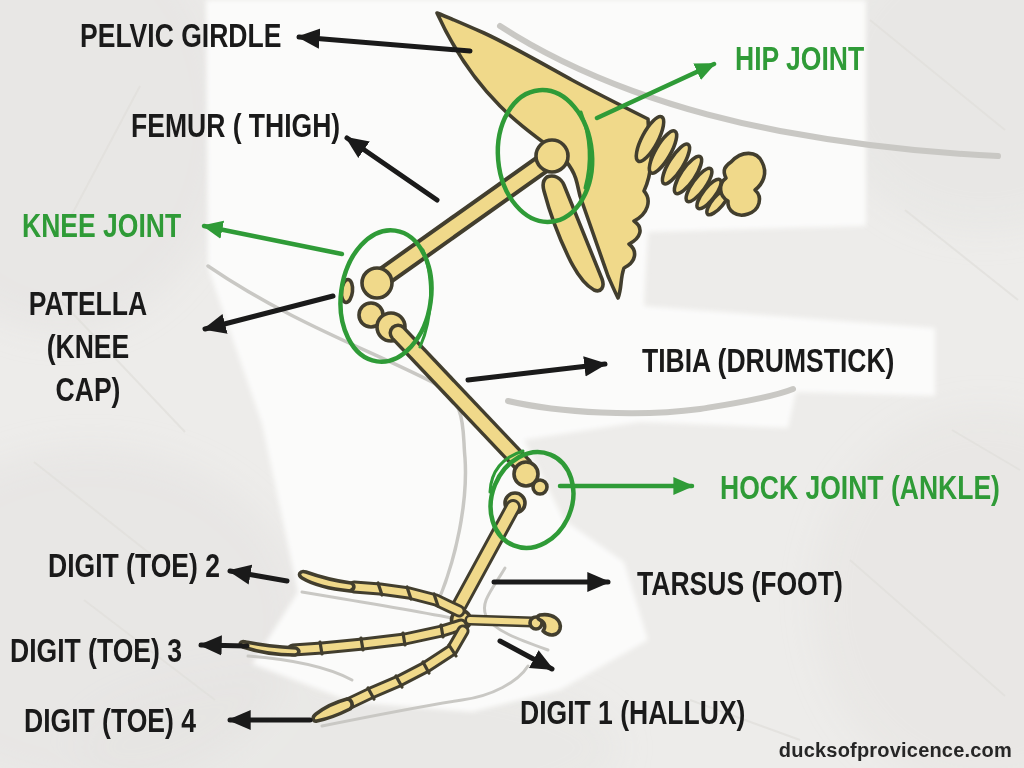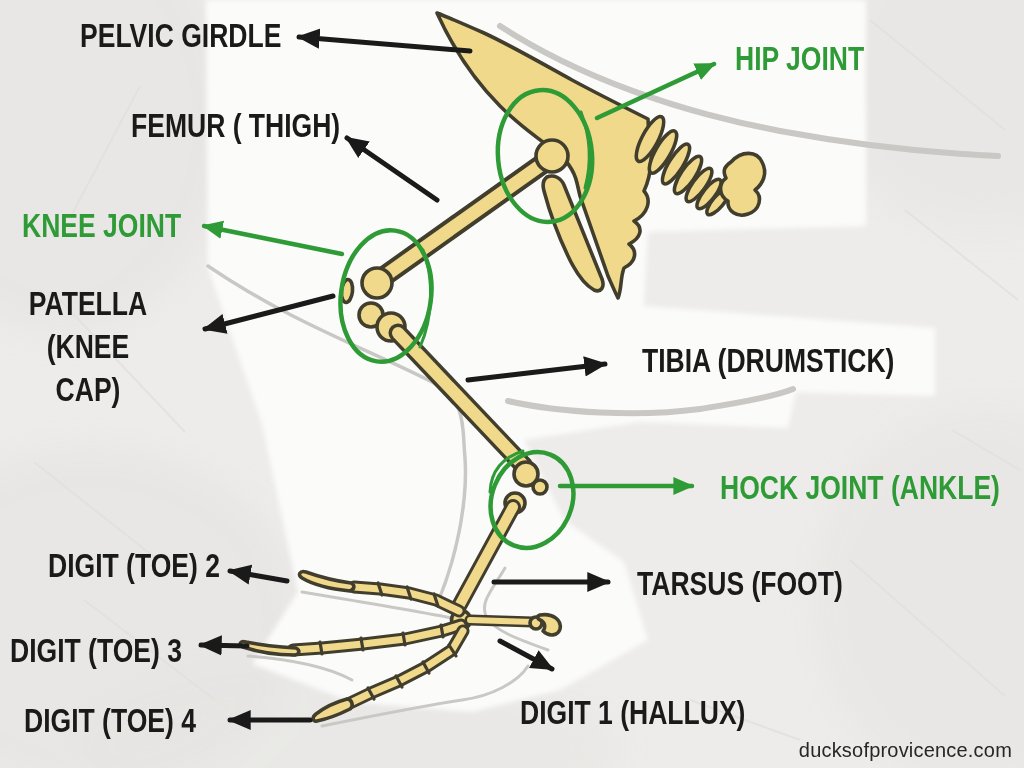--- a/index.html
+++ b/index.html
@@ -32,21 +32,21 @@
   .lbl-tibia{left:642px;top:339px;}
   .lbl-hock{left:720px;top:466px;}
   .lbl-tarsus{left:637px;top:562px;}
   .lbl-d2{left:48px;top:544px;}
   .lbl-d3{left:10px;top:629px;}
   .lbl-d4{left:24px;top:699px;}
   .lbl-d1{left:520px;top:691px;}
 
   .watermark{
     position:absolute;right:12px;bottom:6px;
-    font-size:20px;font-weight:400;letter-spacing:.2px;
+    font-size:20px;font-weight:700;letter-spacing:.2px;
     color:var(--watermark-color);
   }
 
   
   .bone-f{fill:var(--bone-fill);stroke:var(--bone-outline);stroke-width:3.6;stroke-linejoin:round;}
   .bone-d{fill:none;stroke:var(--bone-outline);stroke-linecap:round;stroke-linejoin:round;}
   .bone-y{fill:none;stroke:var(--bone-fill);stroke-linecap:round;stroke-linejoin:round;}
   .tick{stroke:var(--bone-outline);stroke-width:3.2;stroke-linecap:round;}
   .green-ln{fill:none;stroke:var(--annotation-green);stroke-width:4.5;stroke-linecap:round;}
   .green-thin{fill:none;stroke:var(--annotation-green);stroke-width:3;stroke-linecap:round;}

